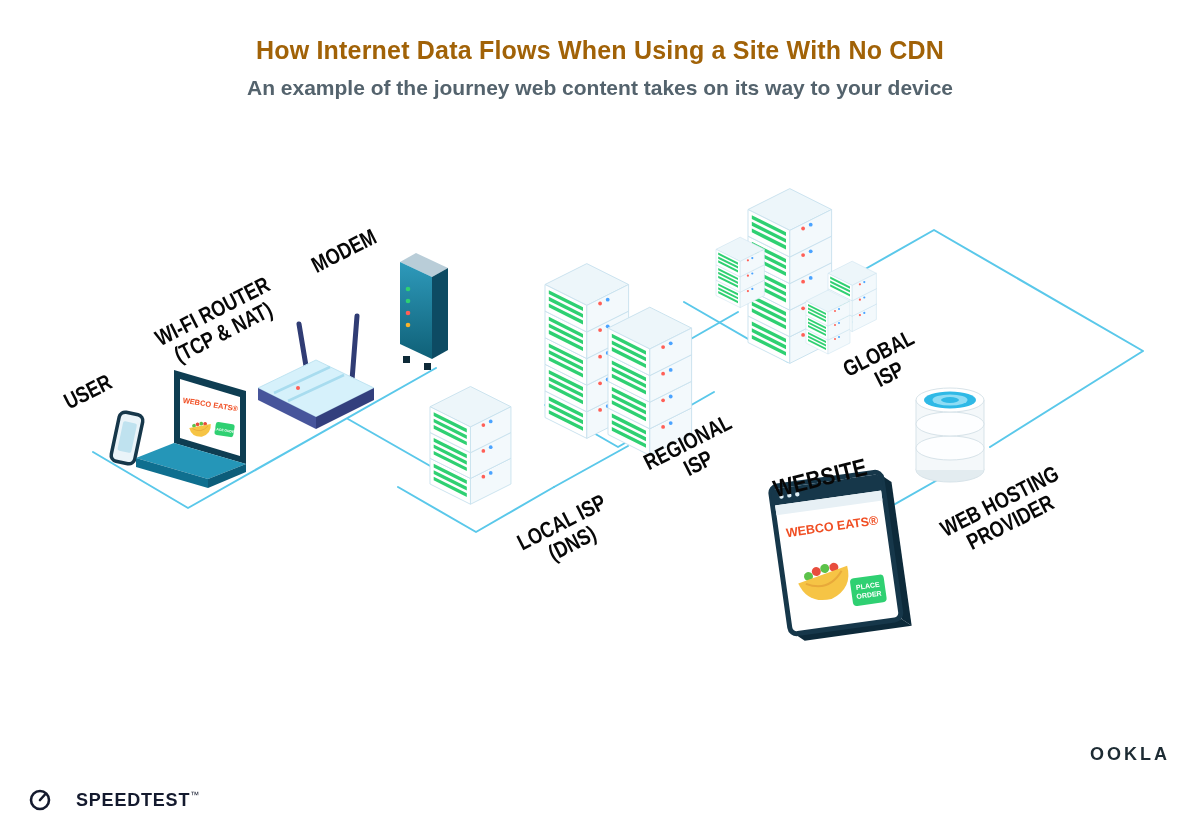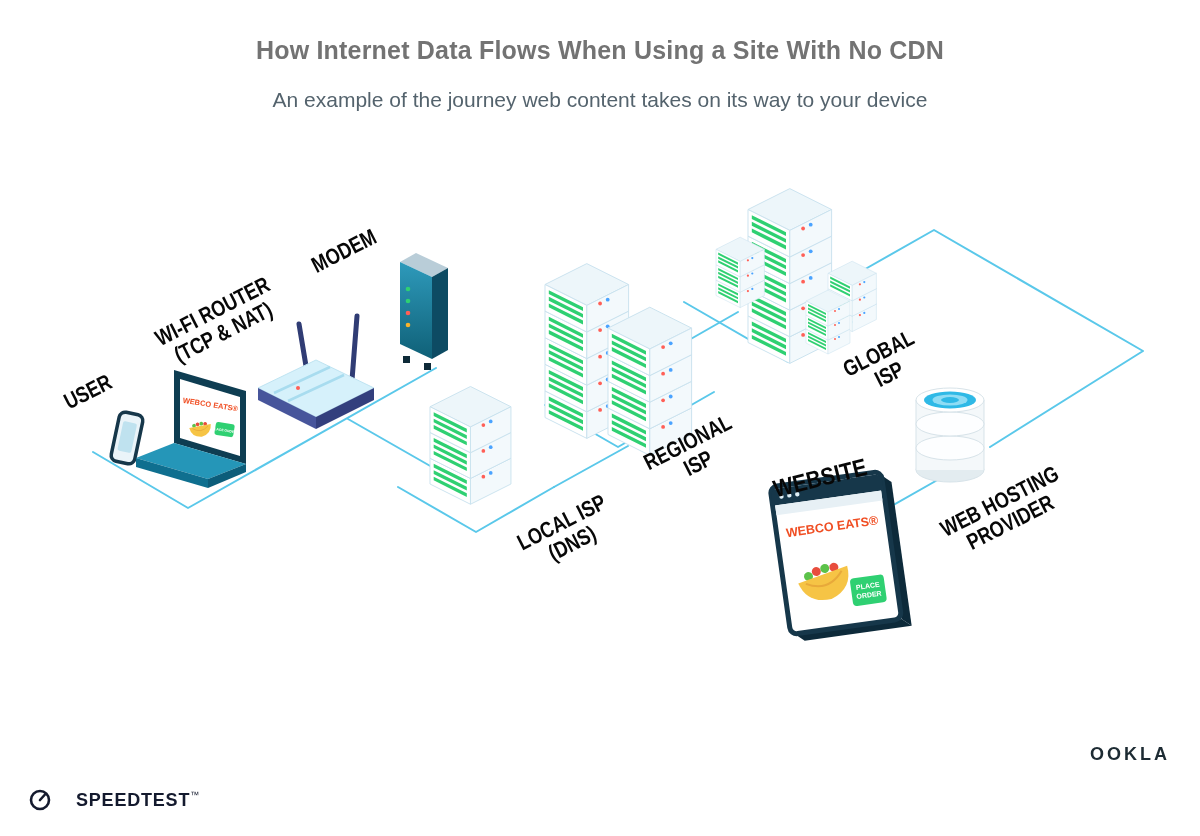--- a/index.html
+++ b/index.html
@@ -1,20 +1,20 @@
 <!DOCTYPE html>
 <html style="--c-line: #5AC8EA; --c-green: #2FD072; --c-navy: #16374A; --c-orange: #F04E23; --c-cyan: #2FB9E6; --c-subtitle: #54636D;"><head>
 <meta charset="utf-8">
 <style>
   *{margin:0;padding:0;box-sizing:border-box}
   html,body{width:1200px;height:836px;background:#ffffff;font-family:"Liberation Sans",sans-serif;overflow:hidden}
   .stage{position:relative;width:1200px;height:836px;background:#ffffff}
   .hdr{position:absolute;top:36px;left:0;width:100%;text-align:center}
-  .hdr h1{font-size:25px;font-weight:700;color:#737373;letter-spacing:.2px}
-  .hdr p{margin-top:23px;font-size:21px;font-weight:400;color:var(--c-subtitle,#54636D)}
+  .hdr h1{font-size:25px;font-weight:700;color:#a16207;letter-spacing:.2px}
+  .hdr p{margin-top:11px;font-size:21px;font-weight:700;color:var(--c-subtitle,#54636D)}
   svg.scene{position:absolute;left:0;top:0}
   .conn{fill:none;stroke:var(--c-line,#5AC8EA);stroke-width:2;stroke-linejoin:round;stroke-linecap:round}
   .node-label{position:absolute;font-weight:700;font-size:20px;line-height:1.05;color:#070707;
     text-align:center;white-space:nowrap;transform:translate(-50%,-50%) rotate(-27deg) scale(.9,1.12)}
   .node-label.big{font-size:22px;transform:translate(-50%,-50%) rotate(-14deg) scale(.95,1.1)}
   .f-green{fill:var(--c-green,#2FD072)}
   .f-orange{fill:var(--c-orange,#F04E23)}
   .f-navy{fill:var(--c-navy,#16374A)}
   .t-brand{font-size:12.5px;font-weight:700}
   .t-btn{font-size:7px;font-weight:700;fill:#ffffff}

